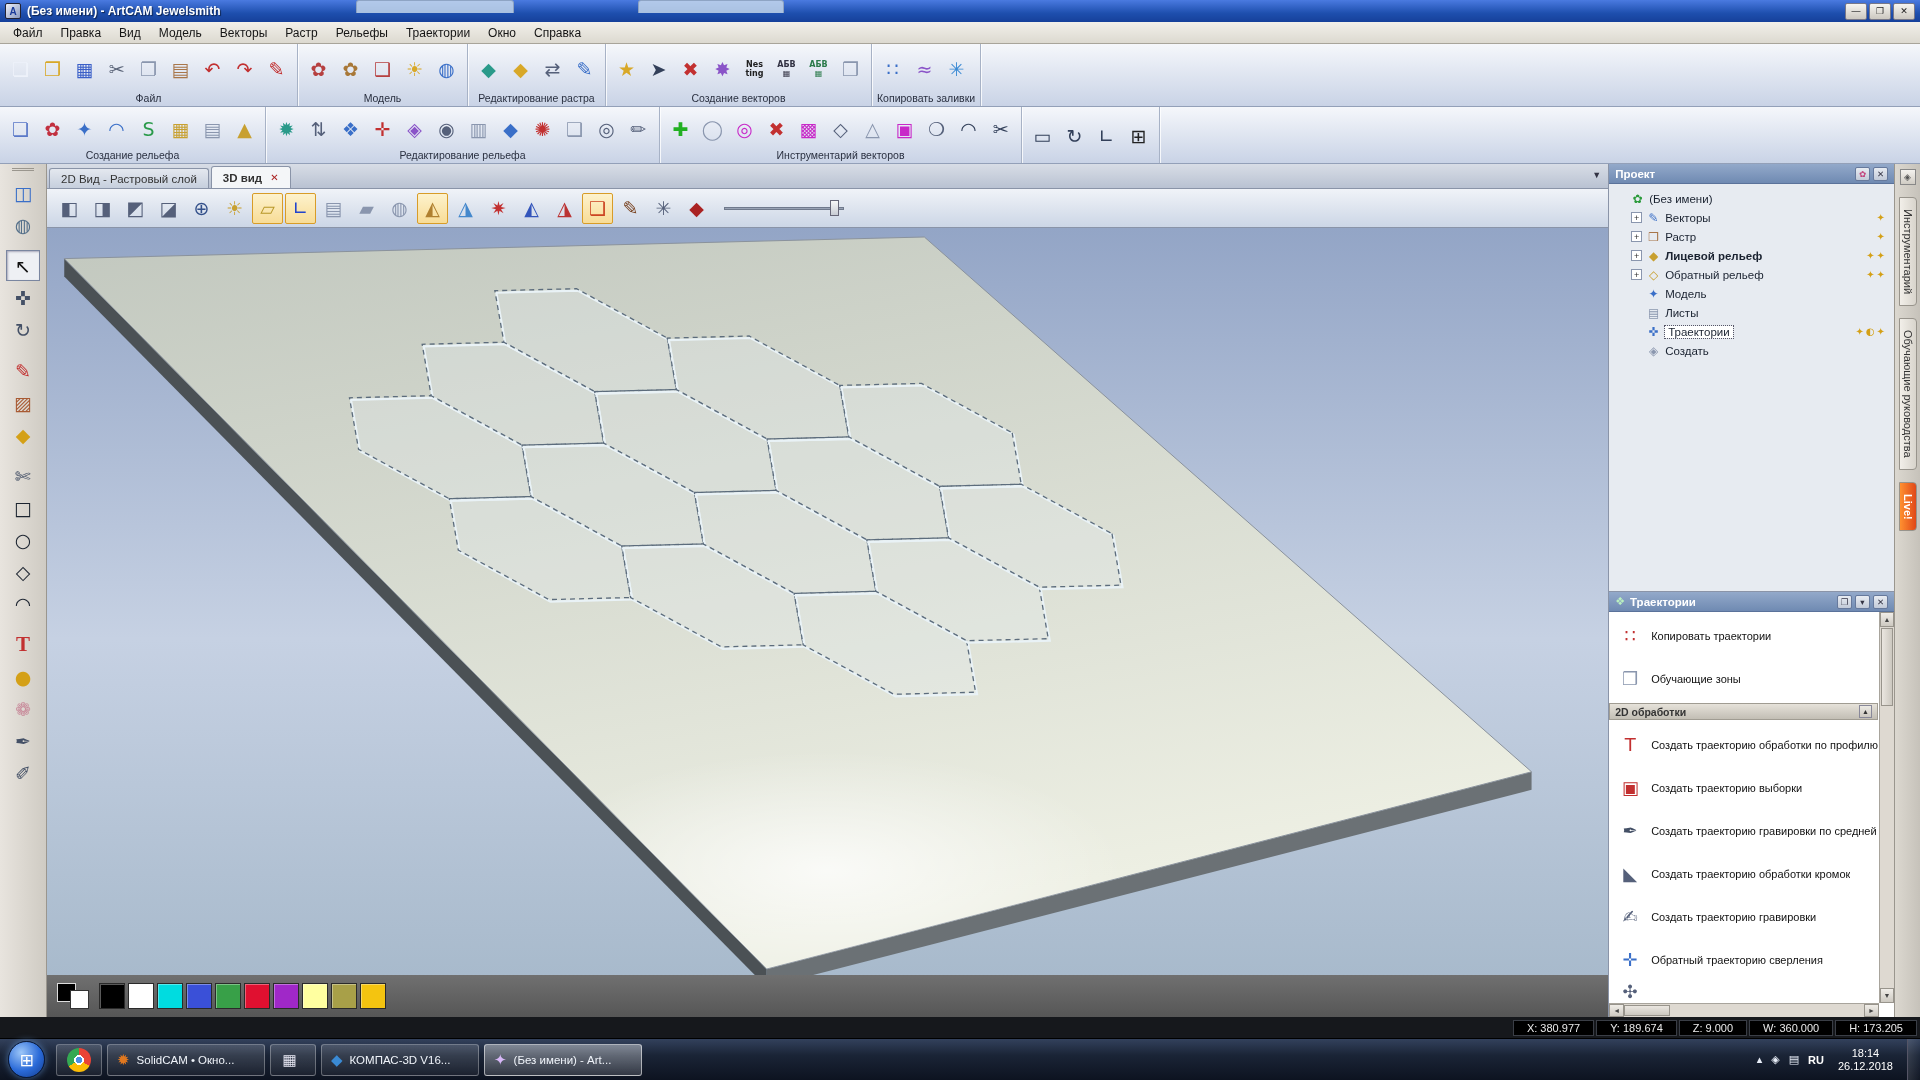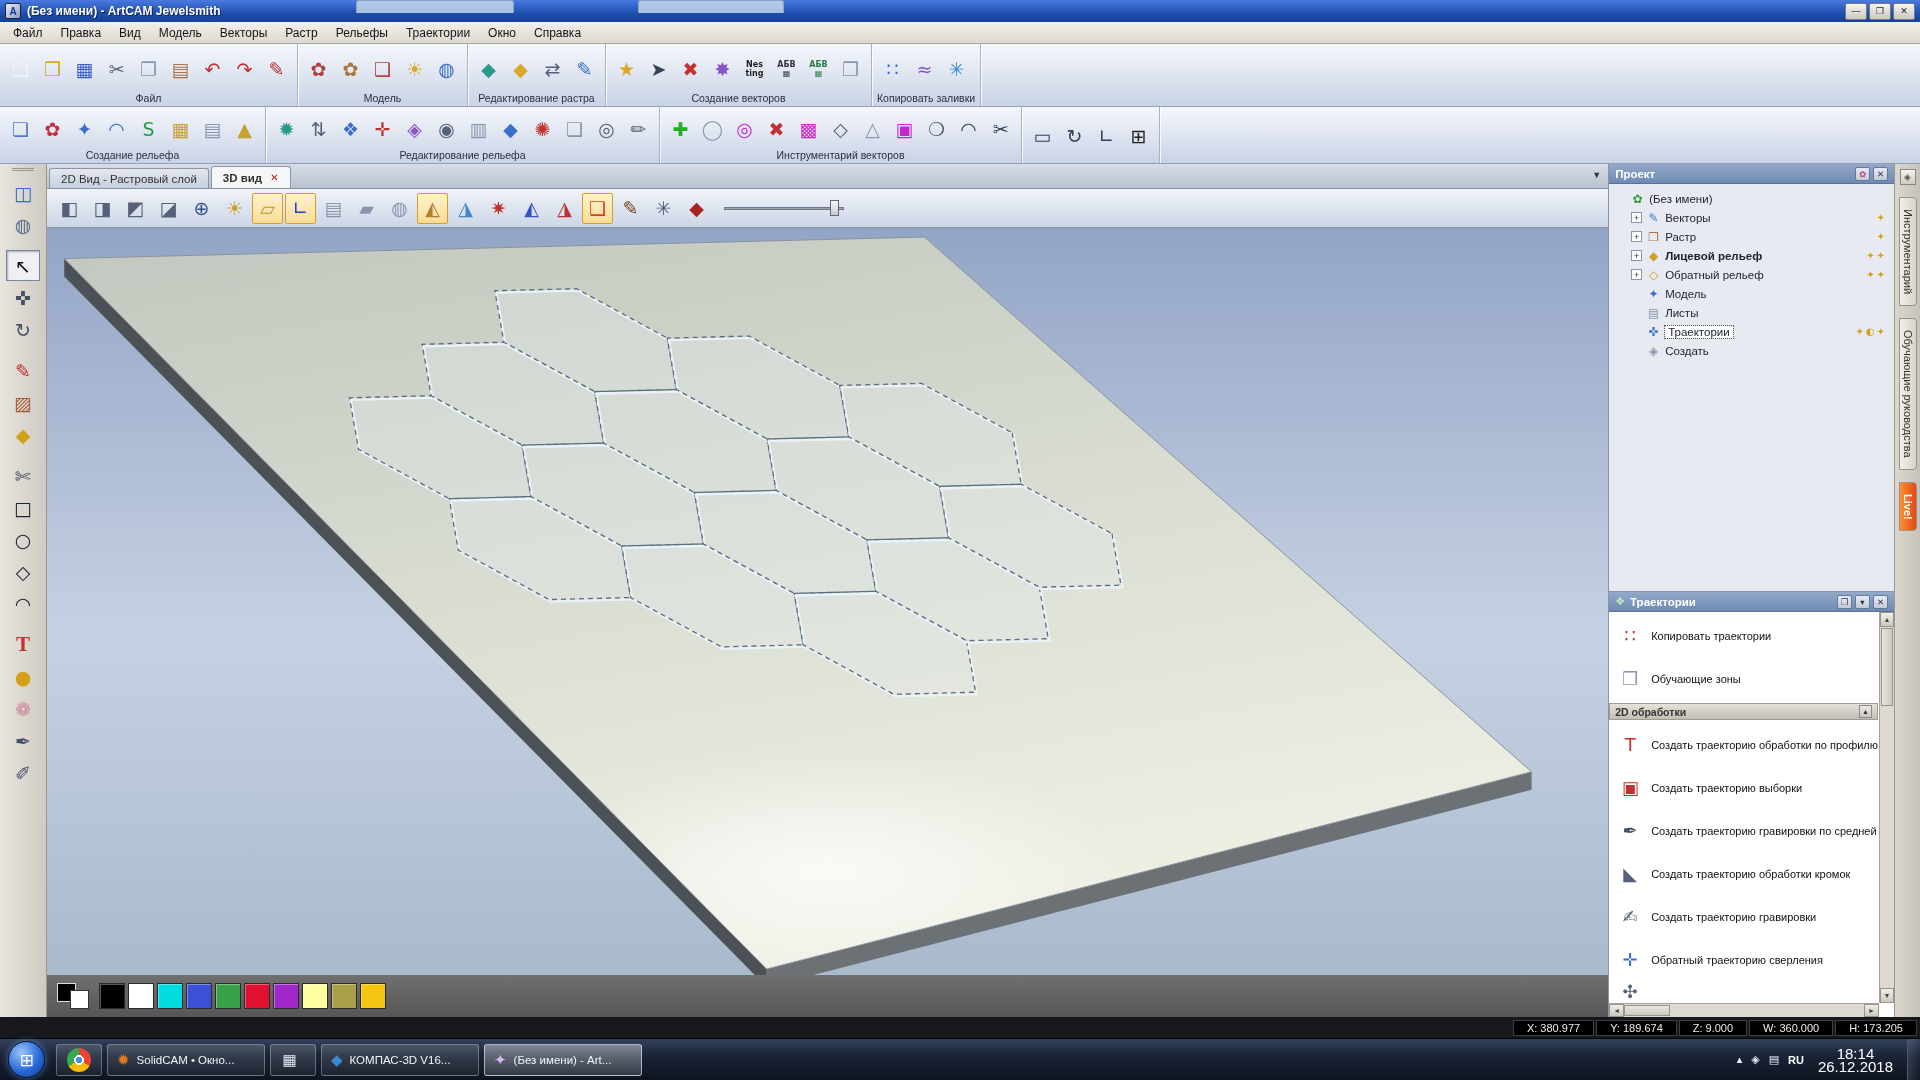--- a/index.html
+++ b/index.html
@@ -111,21 +111,21 @@
 .startorb{width:37px;height:37px;border-radius:50%;background:radial-gradient(circle at 35% 30%,#9cc6f8,#2a6ad8 55%,#123a8a);border:1px solid #0a1a3a;display:flex;align-items:center;justify-content:center;color:#fff;font-size:17px;margin:0 6px;box-shadow:0 0 7px rgba(120,180,255,.55);font-family:"DejaVu Sans",sans-serif;}
 .chromebtn{width:46px;height:32px;border-radius:3px;display:flex;align-items:center;justify-content:center;border:1px solid rgba(255,255,255,.28);background:linear-gradient(rgba(255,255,255,.16),rgba(255,255,255,.05));}
 .chromeico{width:24px;height:24px;border-radius:50%;background:radial-gradient(circle at 50% 50%,#4a90e2 0 19%,#fff 20% 28%,rgba(0,0,0,0) 29%),conic-gradient(#ea4335 0 33%,#fbbc05 33% 66%,#34a853 66%);}
 .tbtn{height:32px;min-width:158px;max-width:172px;display:flex;align-items:center;gap:7px;padding:0 9px;border:1px solid rgba(255,255,255,.3);border-radius:3px;background:linear-gradient(rgba(255,255,255,.16),rgba(255,255,255,.05));color:#f0f4fa;font-size:11.5px;white-space:nowrap;overflow:hidden;}
 .bico{font-size:15px;font-family:"DejaVu Sans",sans-serif;}
 .tbtn.small{min-width:46px;max-width:46px;justify-content:center;padding:0;}
 .tbtn.active{background:linear-gradient(rgba(255,255,255,.4),rgba(255,255,255,.15));border-color:rgba(255,255,255,.55);}
 .tray{margin-left:auto;display:flex;align-items:center;gap:9px;color:#fff;}
 .trayico{font-size:11px;color:#e8eef8;font-family:"DejaVu Sans",sans-serif;}
 .lang{font-size:11px;font-weight:bold;}
-.clock{text-align:center;font-size:15px;line-height:13px;padding:0 5px;}
+.clock{text-align:center;font-size:11px;line-height:13px;padding:0 5px;}
 .showdesk{width:13px;height:41px;border-left:1px solid #556;background:linear-gradient(90deg,rgba(255,255,255,.12),rgba(255,255,255,.02));}
 </style>
 </head>
 <body>
 
 <div class="titlebar">
   <span class="appico">A</span>
   <span class="ttl">(Без имени) - ArtCAM Jewelsmith</span>
   <div class="ghost-tab" style="left:356px;width:158px;"></div>
   <div class="ghost-tab" style="left:638px;width:146px;"></div>

